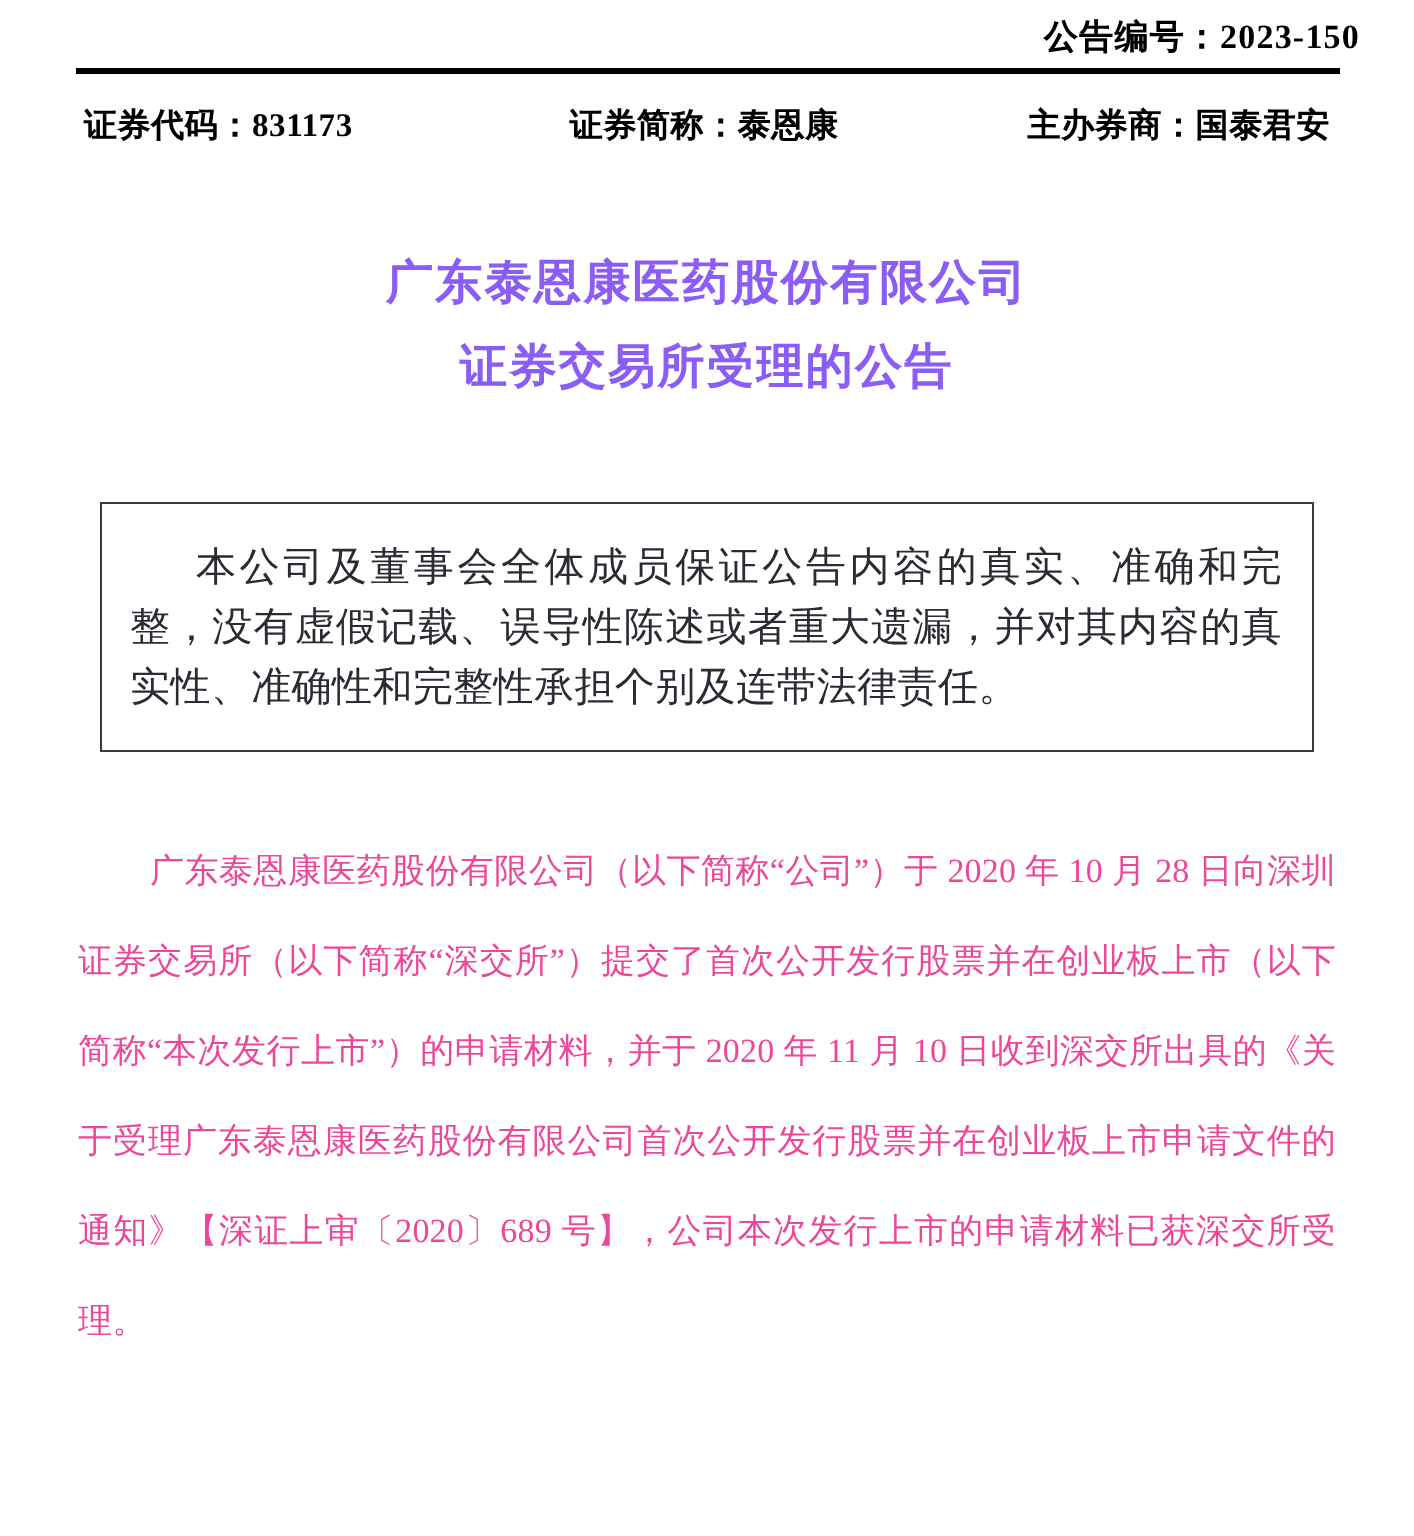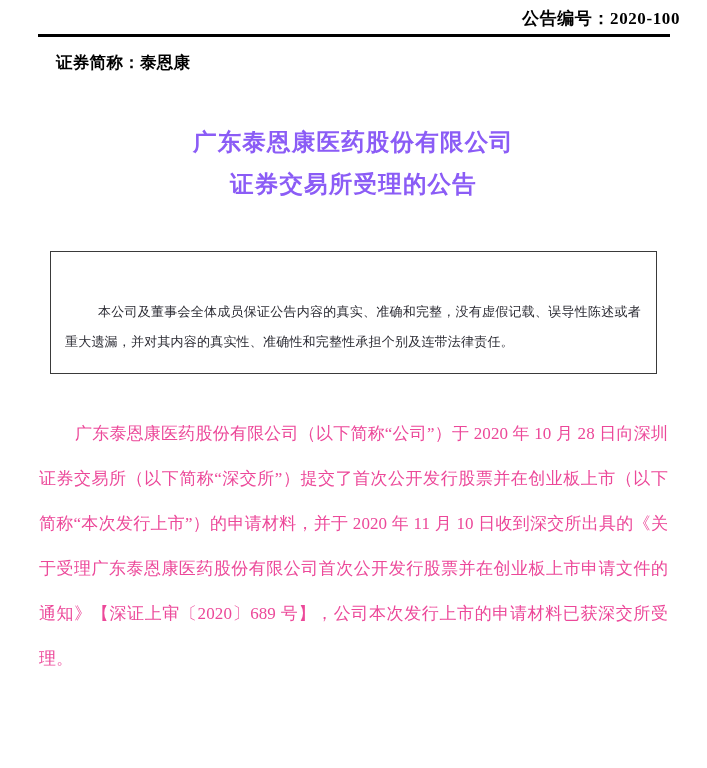--- a/index.html
+++ b/index.html
@@ -74,28 +74,27 @@
 
   
   .disclaimer-box {
     margin: 46px auto 0 auto;
     width: 607px;
     box-sizing: border-box;
     border: 1px solid #3a3a3a;
     padding: 17px 15px 16px 14px;
   }
   .disclaimer-text {
-    font-size: 13px;
+    font-size: 20px;
     line-height: 30px;
     text-align: justify;
     text-align-last: left;
     text-indent: 33px;
     color: #2b2b33;
     letter-spacing: 0.2px;
-    margin-top: 28px;
   }
 
   
   .body-block {
     margin: 37px auto 0 auto;
     width: 629px;
   }
   .body-par {
     font-size: 17px;
     line-height: 45px;
@@ -106,26 +105,28 @@
     letter-spacing: 0.1px;
     word-break: break-all;
   }
 </style>
 </head>
 <body>
 
 <div class="page">
 
   <div class="header-row">
-    <span class="announce-no">公告编号：2020-100</span>
+    <span class="announce-no">公告编号：2023-150</span>
   </div>
   <div class="header-rule"></div>
 
   <div class="info-row">
+    <span class="info-item left">证券代码：831173</span>
     <span class="info-item center">证券简称：泰恩康</span>
+    <span class="info-item right">主办券商：国泰君安</span>
   </div>
 
   <div class="doc-title">
     <span class="tline">广东泰恩康医药股份有限公司</span>
     <span class="tline">证券交易所受理的公告</span>
   </div>
 
   <div class="disclaimer-box">
     <div class="disclaimer-text">本公司及董事会全体成员保证公告内容的真实、准确和完整，没有虚假记载、误导性陈述或者重大遗漏，并对其内容的真实性、准确性和完整性承担个别及连带法律责任。</div>
   </div>

